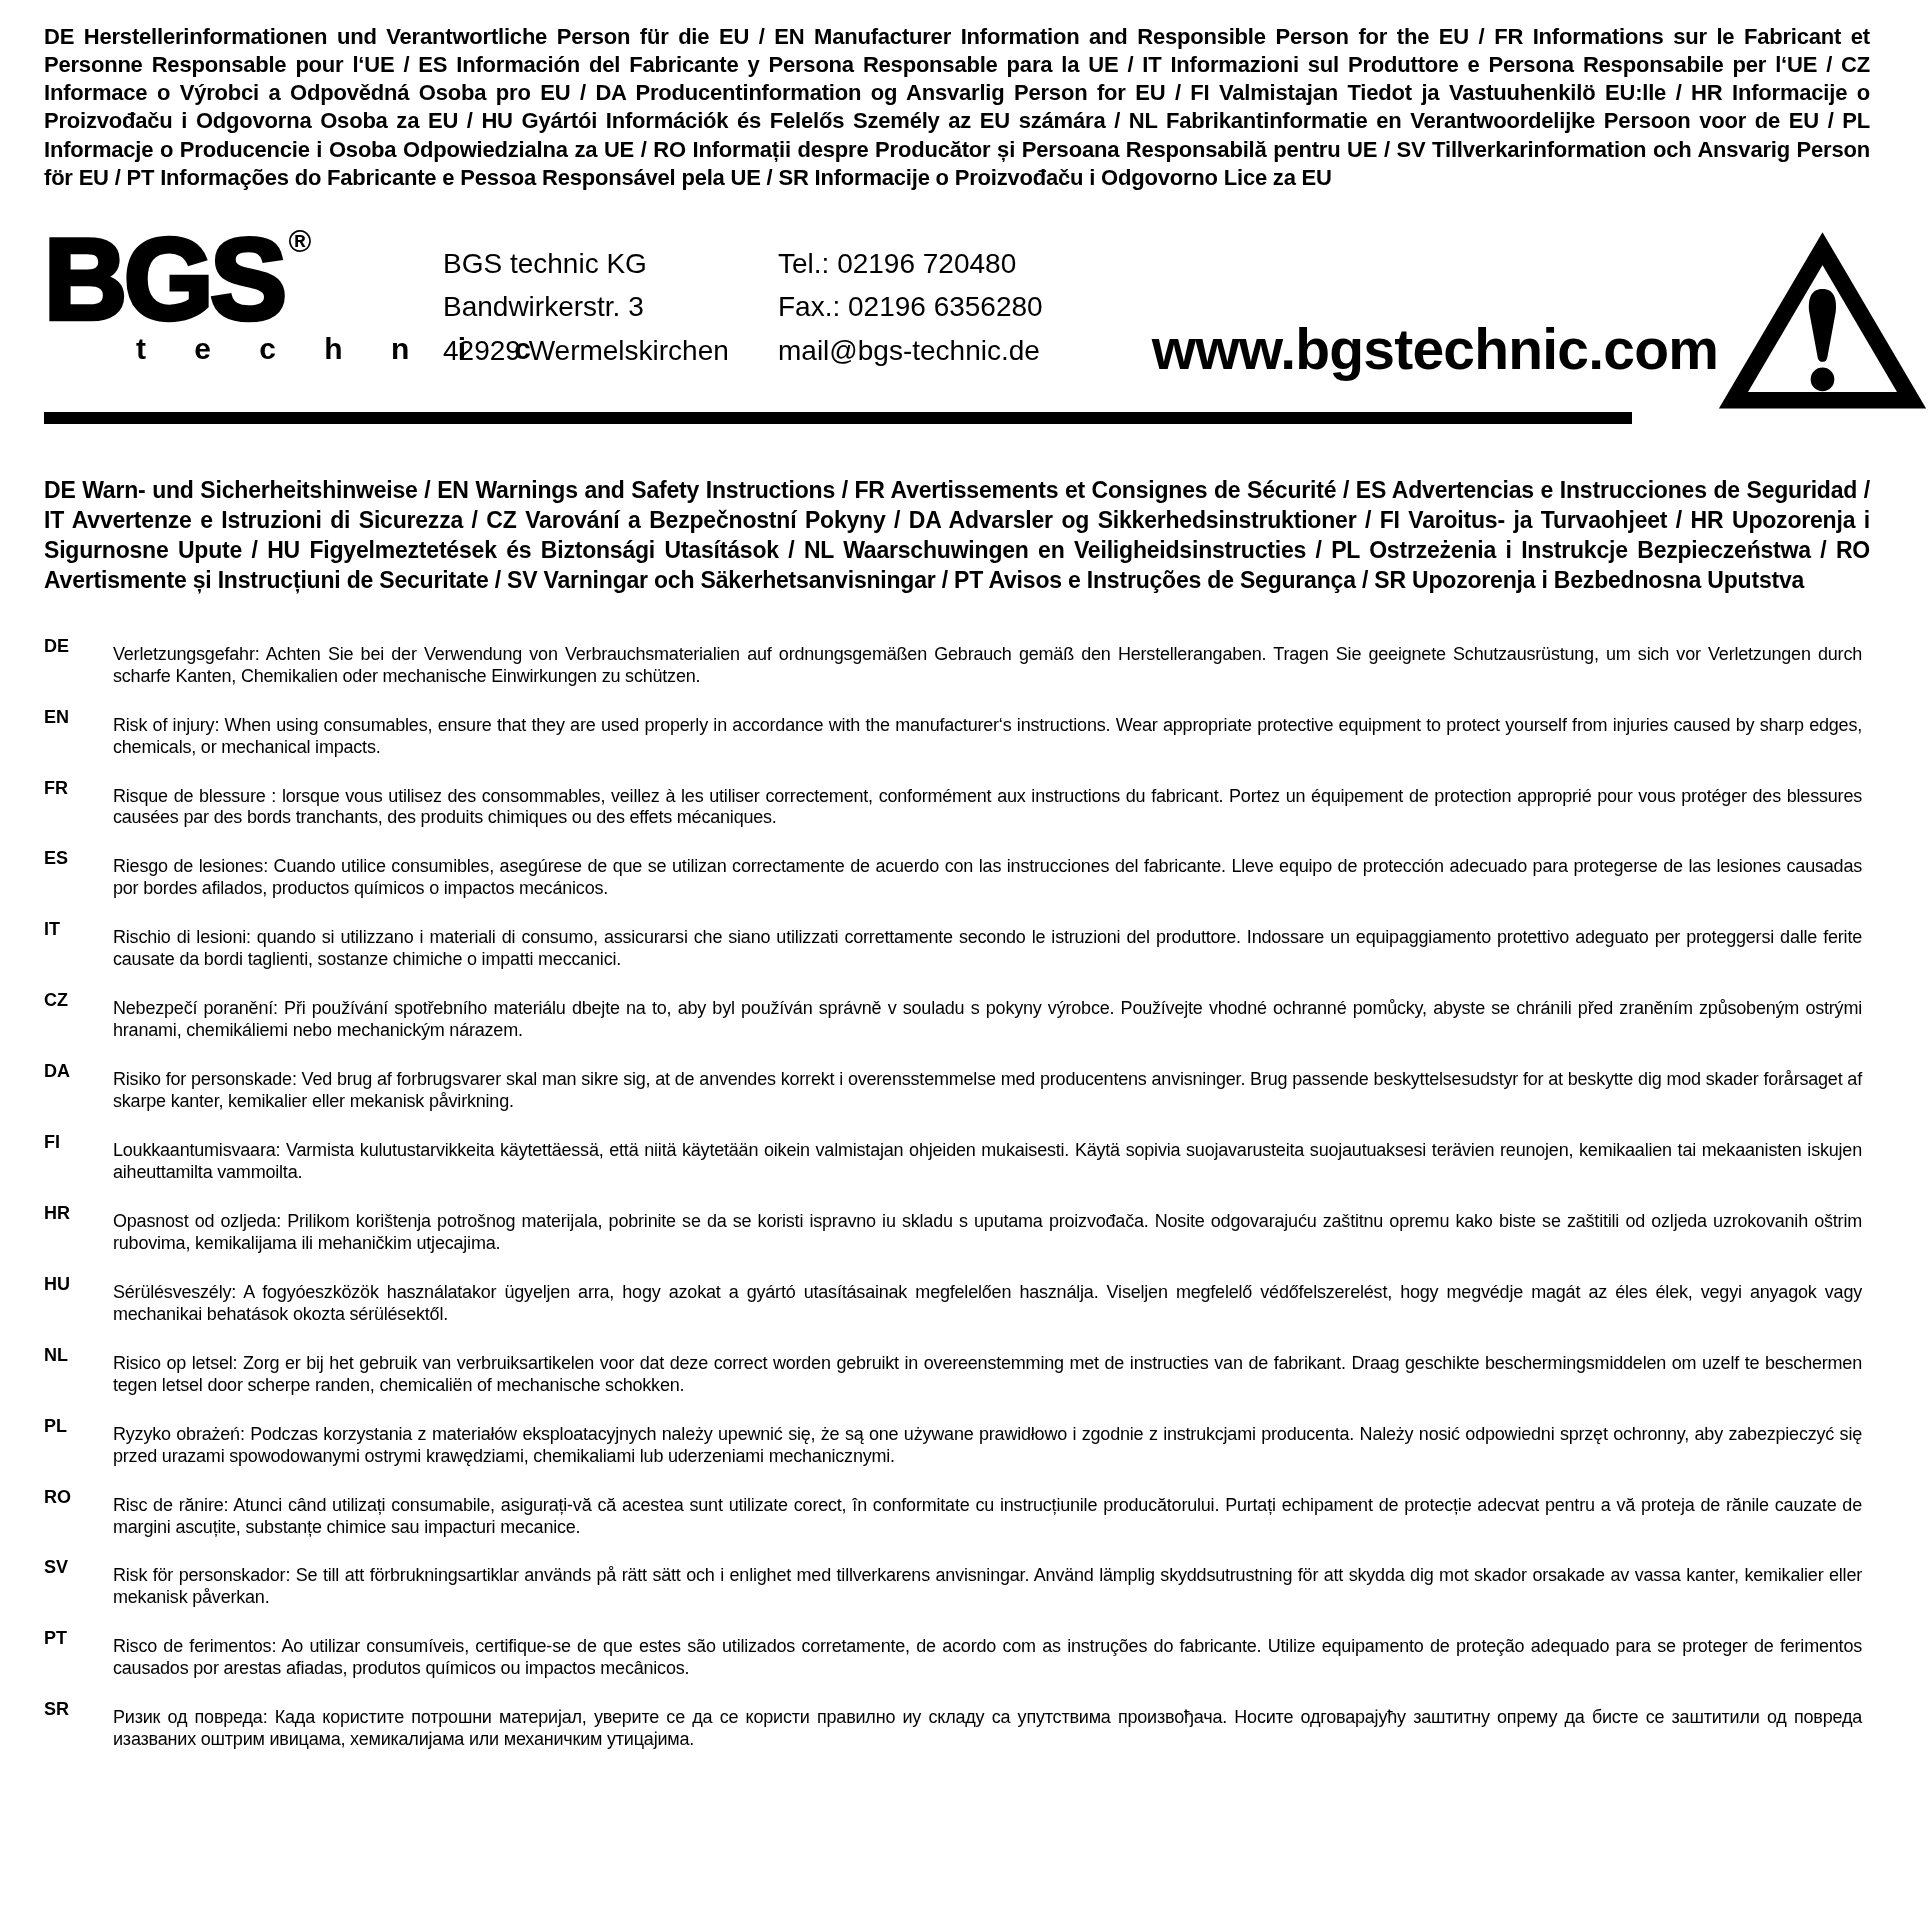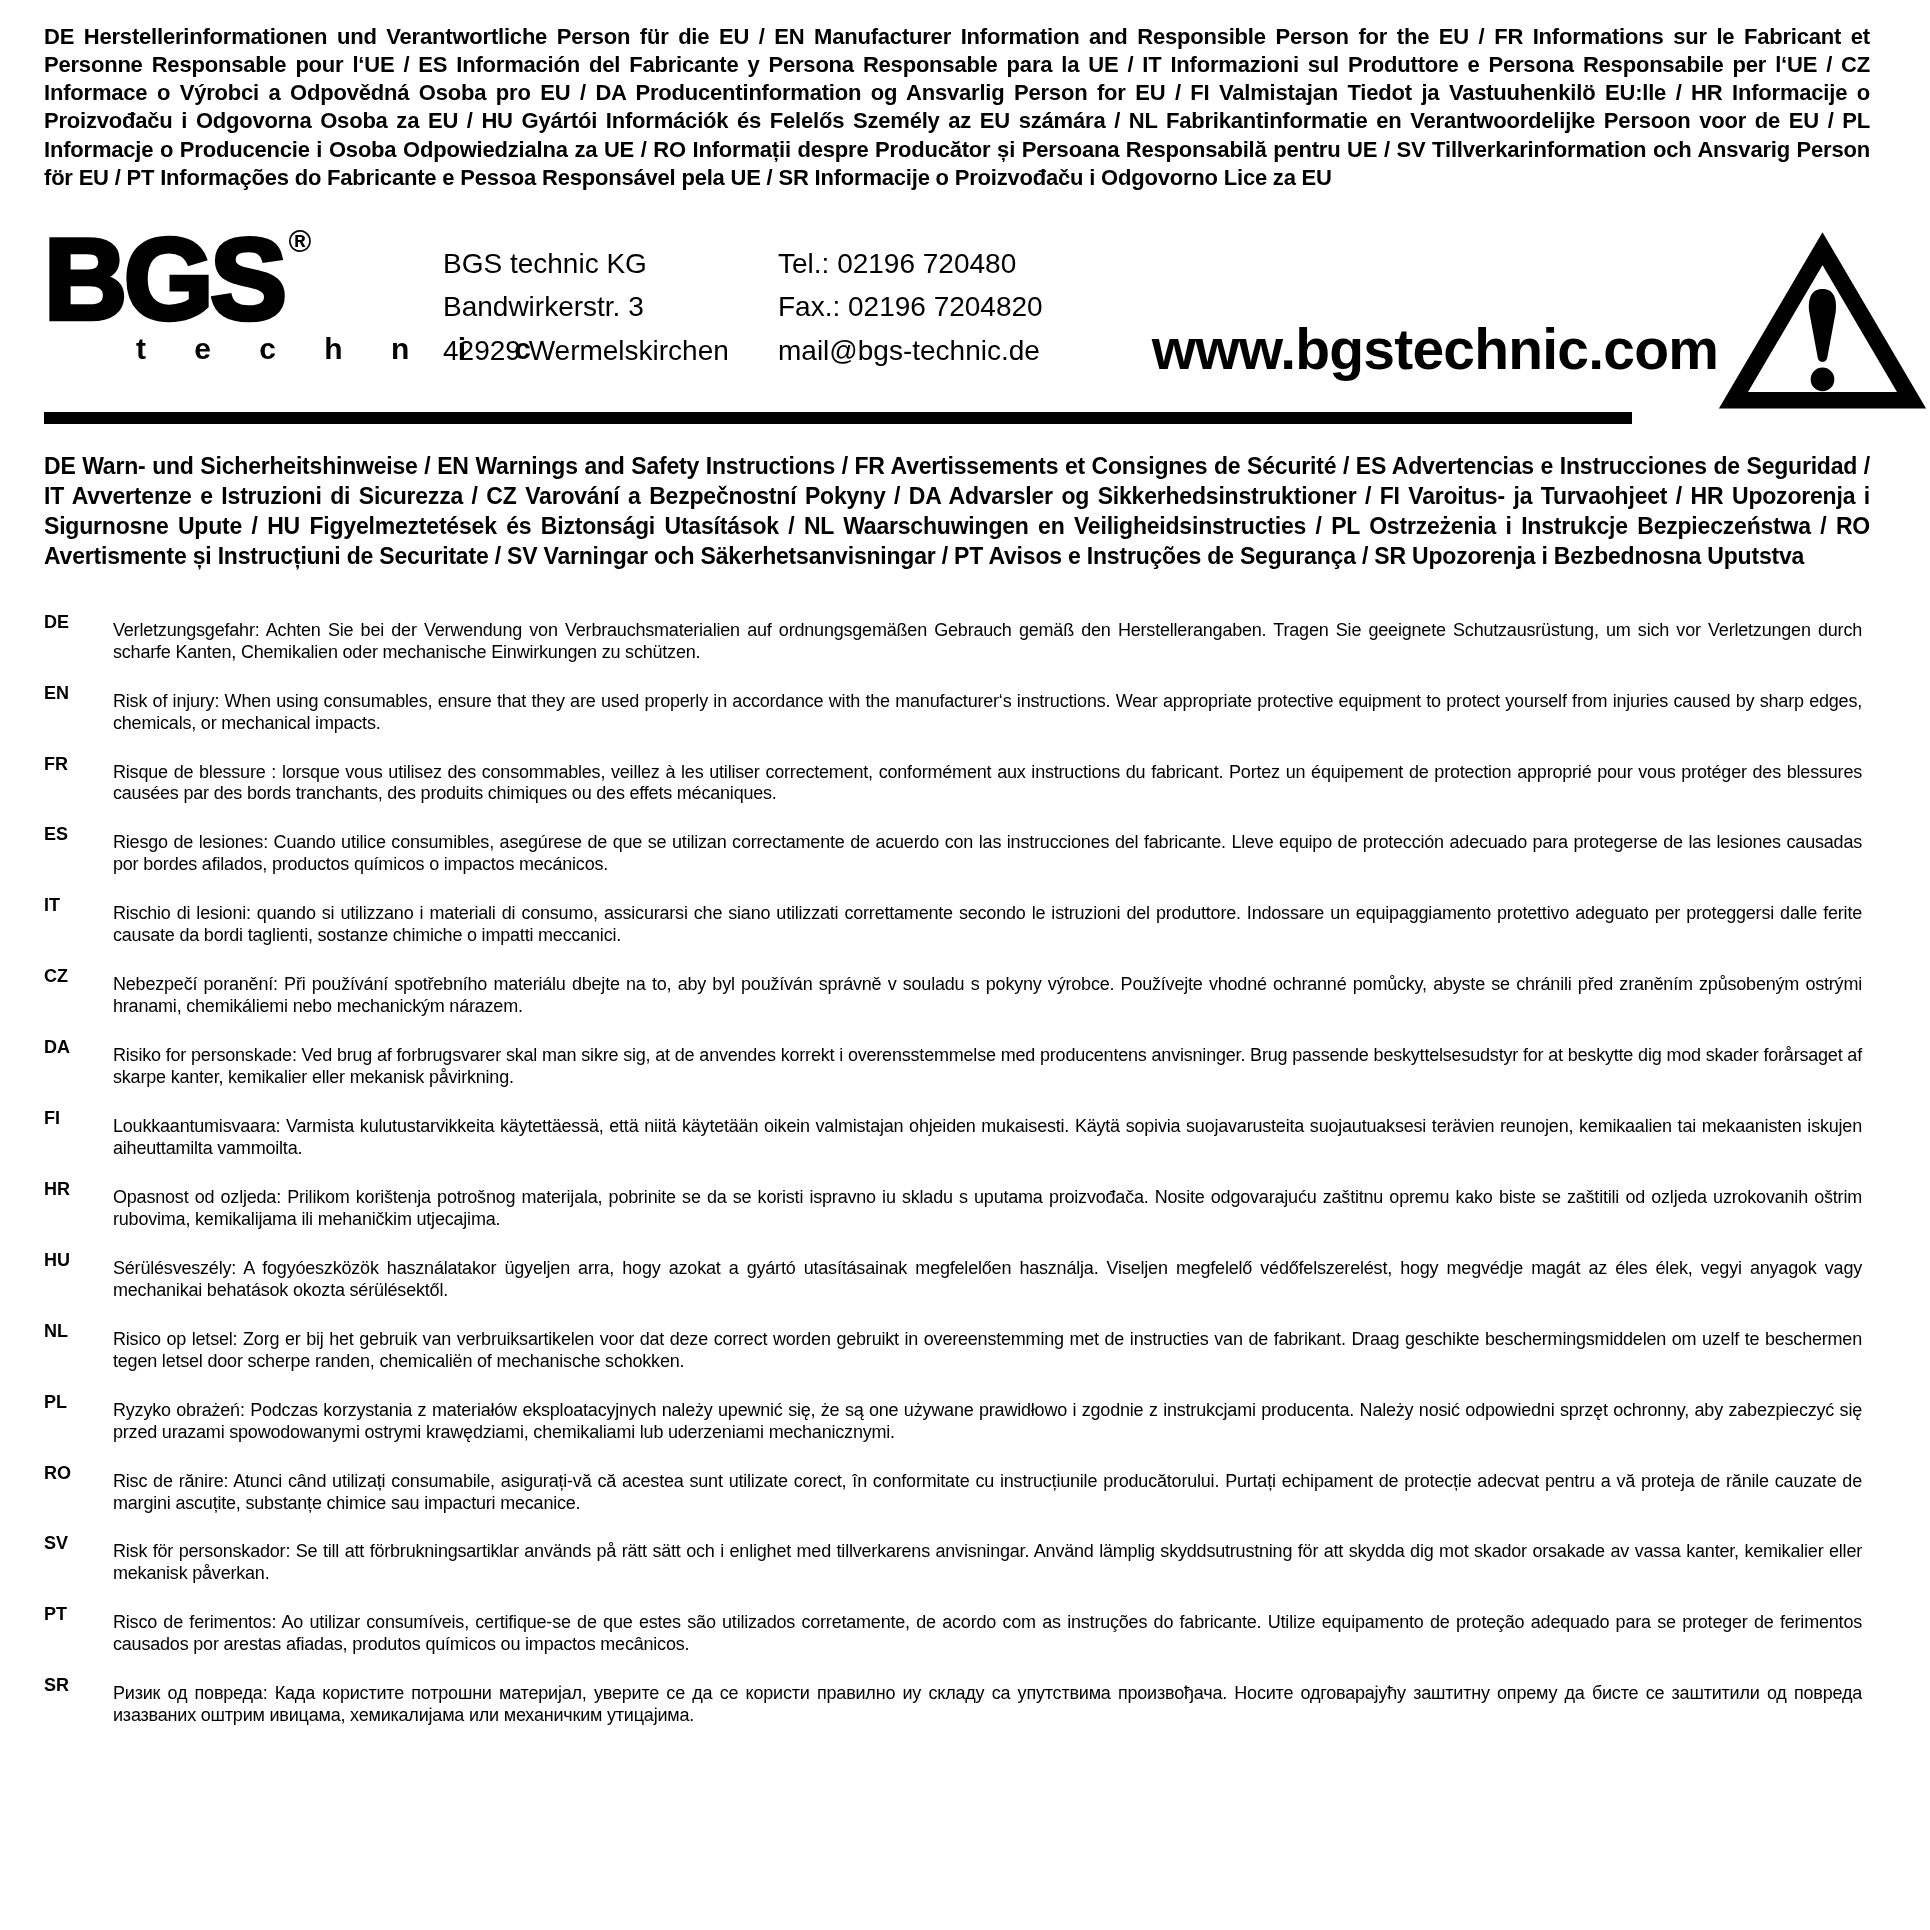--- a/index.html
+++ b/index.html
@@ -14,21 +14,21 @@
 
   
   .hdr {
     margin: 0;
     font-weight: bold;
     font-size: 22px;
     line-height: 1.28;
     text-align: justify;
     letter-spacing: -0.2px;
   }
-  .hdr2 { font-size: 23px; line-height: 1.3; margin-top: 28px; }
+  .hdr2 { font-size: 23px; line-height: 1.3; margin-top: 52px; }
 
   
   .brand-row {
     display: flex;
     align-items: flex-start;
     margin-top: 30px;
     height: 185px;
   }
   .logo { width: 366px; flex: none; user-select: none; }
   .logo-main {
@@ -105,21 +105,21 @@
     </div>
 
     <div class="addr">
       <div>BGS technic KG</div>
       <div>Bandwirkerstr. 3</div>
       <div>42929 Wermelskirchen</div>
     </div>
 
     <div class="contact">
       <div>Tel.: 02196 720480</div>
-      <div>Fax.: 02196 7204820</div>
+      <div>Fax.: 02196 6356280</div>
       <div>mail@bgs-technic.de</div>
     </div>
 
     <div class="website">www.bgstechnic.com</div>
 
     <div class="tri-wrap">
       <svg width="209" height="185" viewBox="0 0 300 266" aria-hidden="true">
         <polygon points="150,34 22,252 278,252" fill="#ffffff" stroke="#000000" stroke-width="24" stroke-linejoin="miter"></polygon>
         <path d="M150,92 C167,92 171,107 169,125 L157,190 C156,199 144,199 143,190 L131,125 C129,107 133,92 150,92 Z" fill="#000000"></path>
         <circle cx="150" cy="222" r="17" fill="#000000"></circle>

